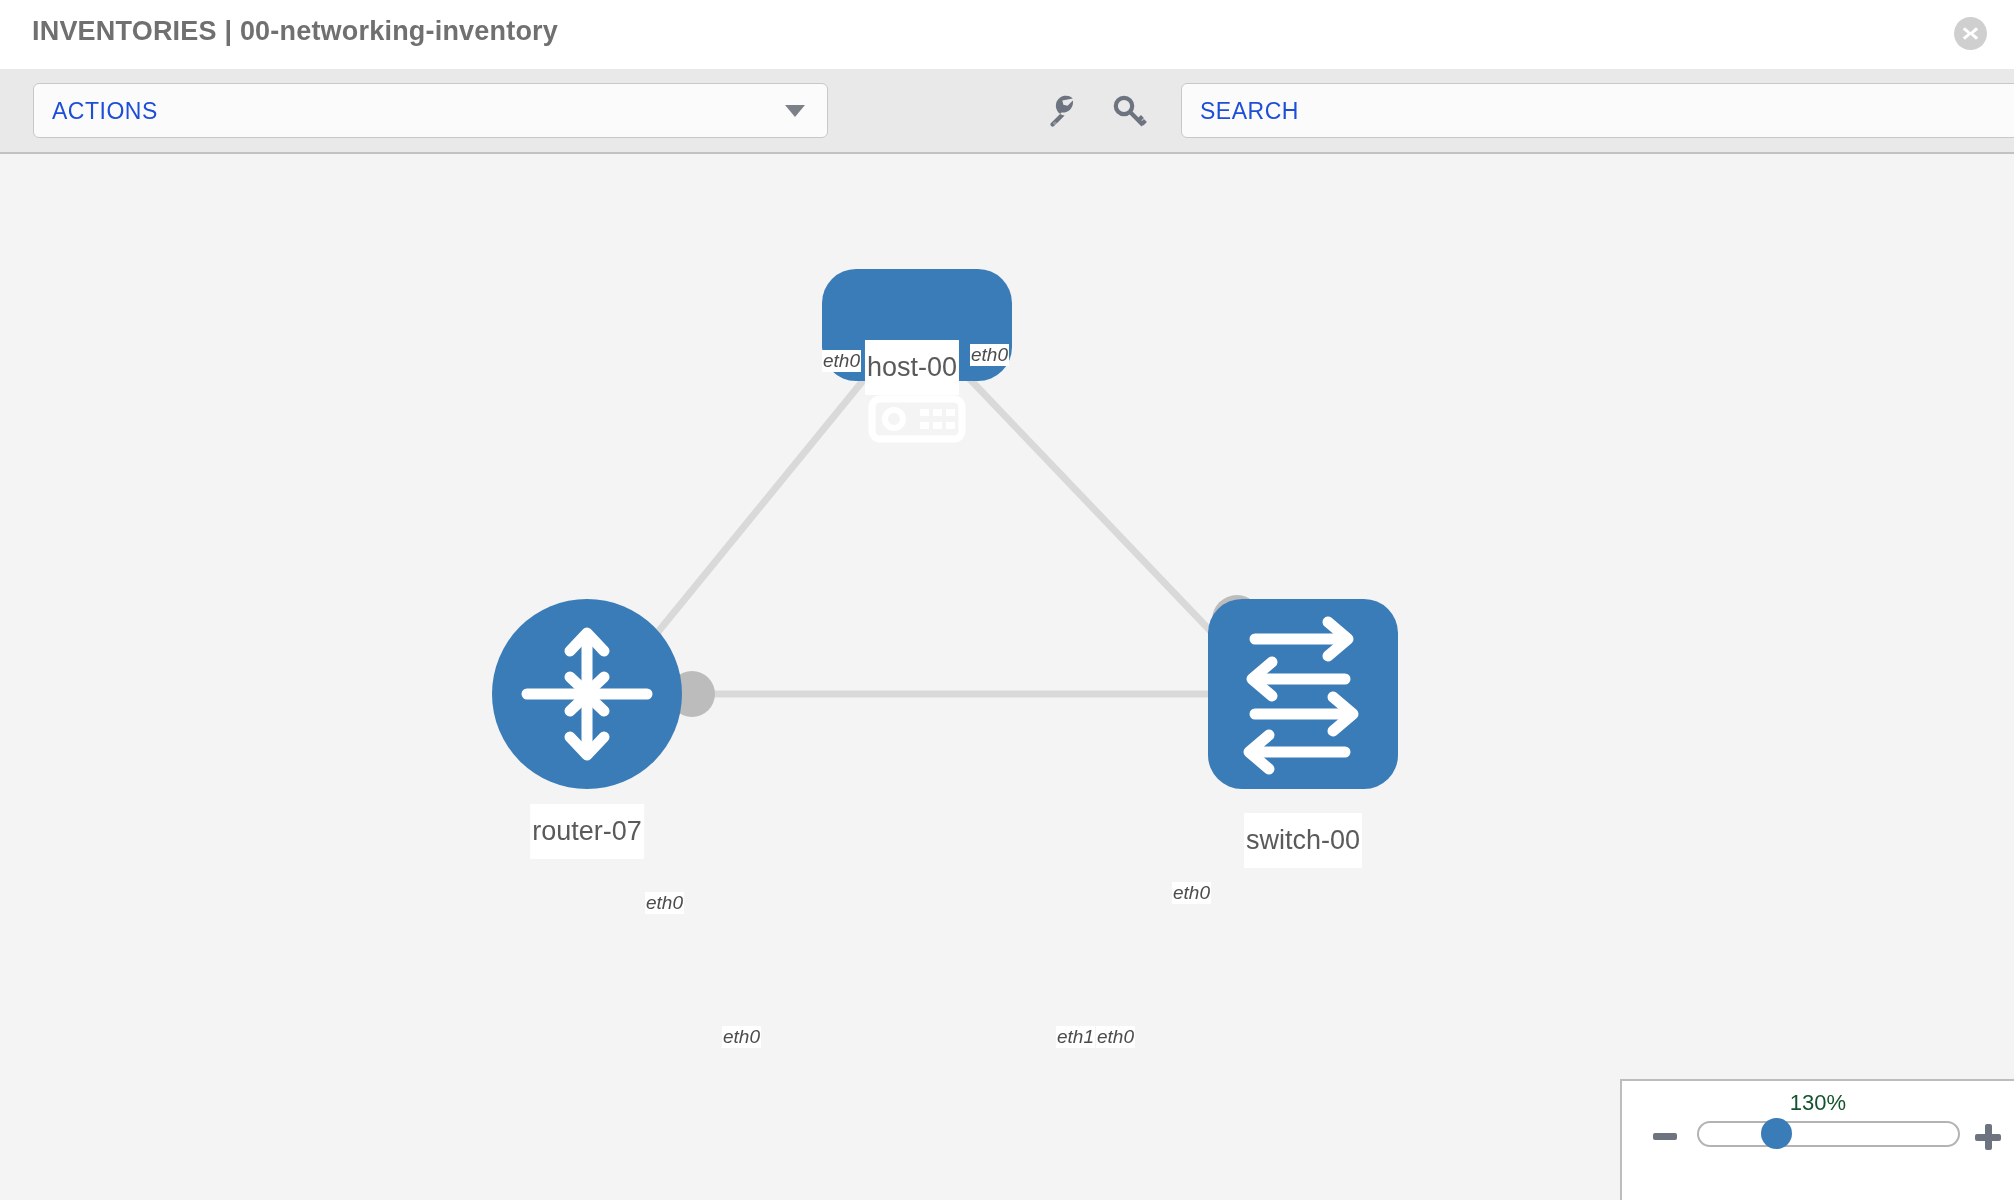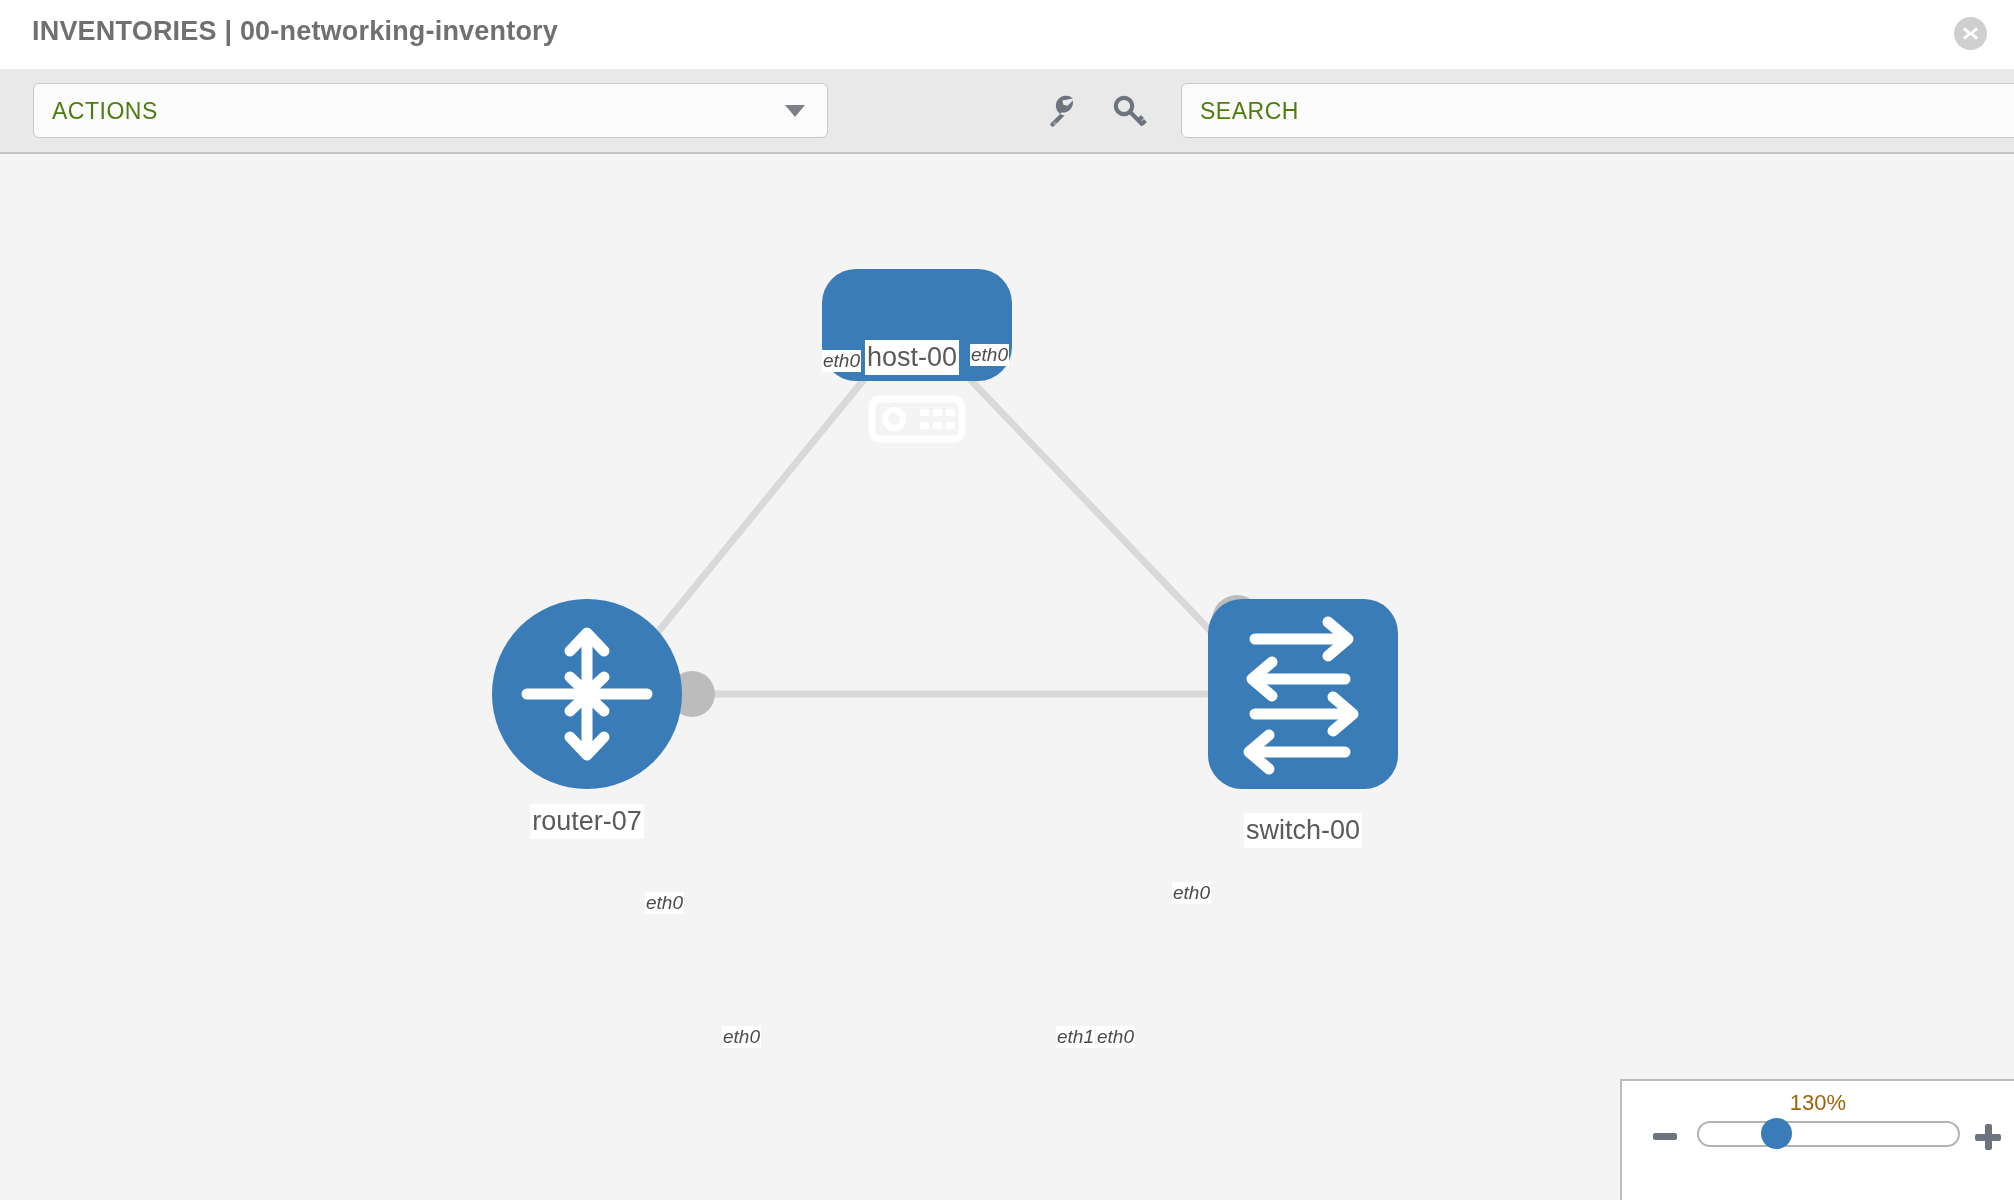--- a/index.html
+++ b/index.html
@@ -64,21 +64,21 @@
     border-radius: 6px;
     box-sizing: border-box;
     cursor: pointer;
   }
   .ui-select .sel-text {
     position: absolute;
     left: 18px;
     top: 50%;
     transform: translateY(-50%);
     font-size: 23px;
-    color: #4d7c0f;
+    color: #1d4ed8;
     letter-spacing: 0.5px;
     white-space: nowrap;
   }
   .caret {
     position: absolute;
     right: 22px;
     top: 50%;
     transform: translateY(-50%);
     width: 0; height: 0;
     border-left: 10px solid transparent;
@@ -114,21 +114,21 @@
     height: 1046px;
   }
 
   .node-label {
     position: absolute;
     font-size: 27px;
     color: #5a5a5a;
     background: #ffffff;
     white-space: nowrap;
     transform: translateX(-50%);
-    padding: 2px 2px;
+    padding: 12px 2px;
   }
   .iface-label {
     position: absolute;
     font-size: 19px;
     color: #4c4c4c;
     background: #ffffff;
     white-space: nowrap;
     padding: 0 1px;
     font-style: italic;
   }
@@ -144,21 +144,21 @@
     border-top: 2px solid #bdbdbd;
     border-left: 2px solid #bdbdbd;
     box-sizing: border-box;
   }
   #zoom-value {
     position: absolute;
     top: 9px;
     left: 0; right: 0;
     text-align: center;
     font-size: 22px;
-    color: #a16207;
+    color: #14532d;
   }
   #zoom-minus {
     position: absolute;
     left: 31px;
     top: 52px;
     width: 24px;
     height: 7px;
     border-radius: 2px;
     background: #6d7480;
     cursor: pointer;

